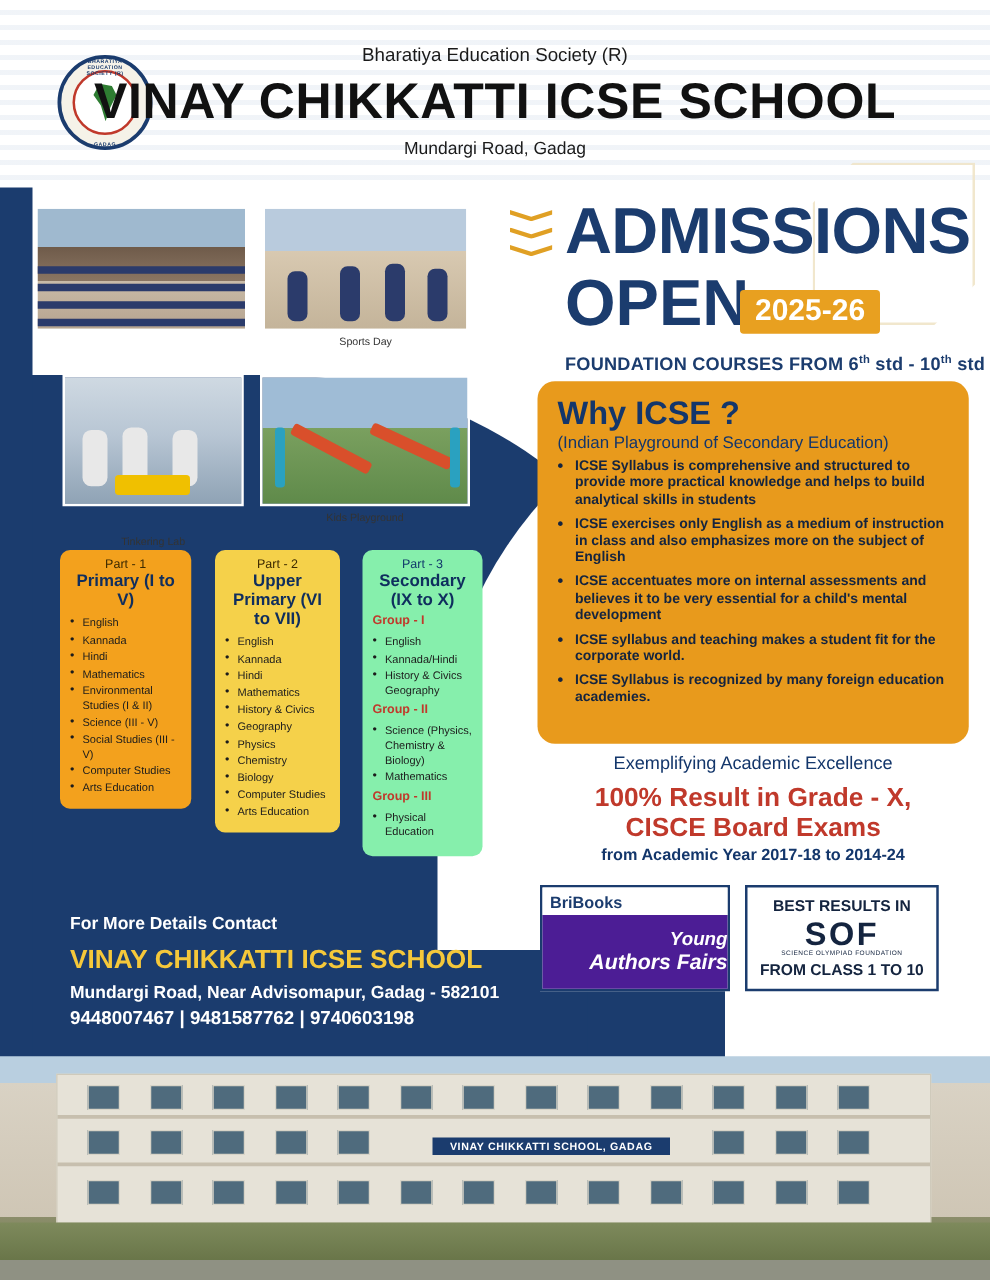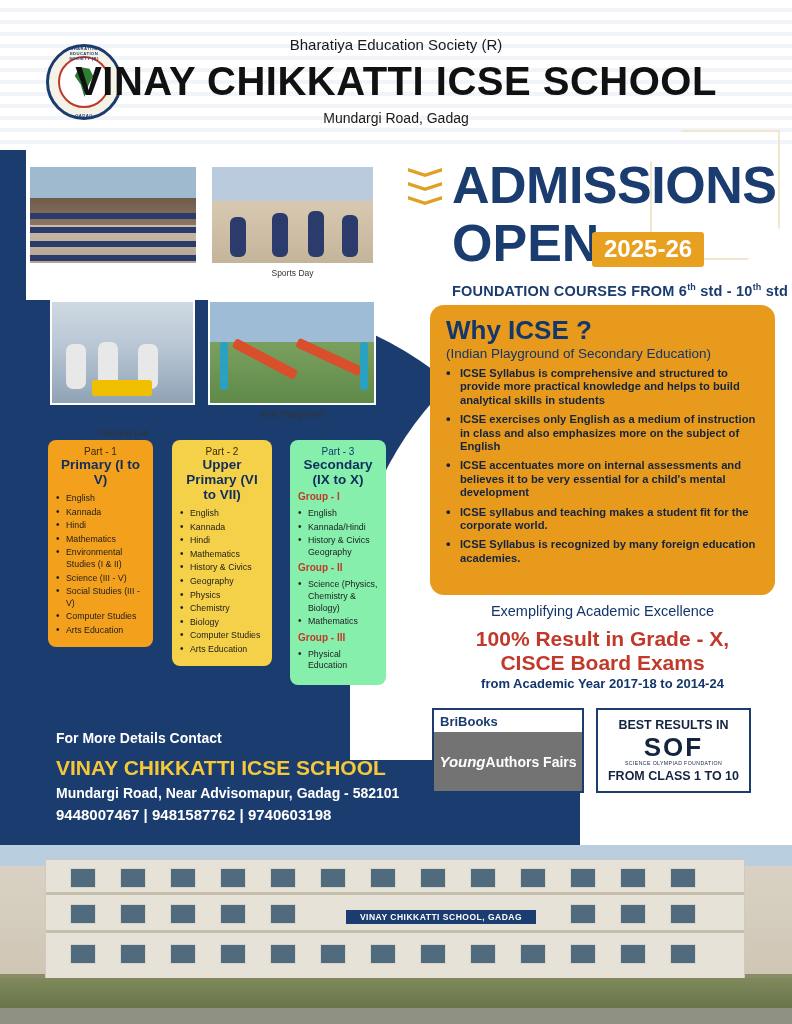--- a/index.html
+++ b/index.html
@@ -185,24 +185,24 @@
     position: absolute; left: 430px; top: 676px; width: 345px;
     text-align: center; font-size: 13px; font-weight: bold; color: #13366b;
   }
   
   .award1 {
     position: absolute; left: 432px; top: 708px; width: 152px; height: 85px;
     border: 2px solid #1b3c6e; background: #ffffff;
   }
   .a1-top { height: 22px; background:#fff; display:flex; align-items:center; padding-left:6px;
             font-size: 13px; font-weight: bold; color:#1b3c6e; }
-  .a1-bot { height: 59px; background:#737373; color:#ffffff; display:flex;
-            flex-direction:row; align-items:center; justify-content:center; }
+  .a1-bot { height: 59px; background:#4c1d95; color:#ffffff; display:flex;
+            flex-direction:column; align-items:flex-end; justify-content:center; }
   .a1-bot .l1 { font-size: 15px; font-style: italic; font-weight: bold; }
-  .a1-bot .l2 { font-size: 14px; font-weight: bold; }
+  .a1-bot .l2 { font-size: 17px; font-style: italic; font-weight: bold; }
   .award2 {
     position: absolute; left: 596px; top: 708px; width: 155px; height: 85px;
     border: 2px solid #1b3c6e; background:#ffffff;
     display:flex; flex-direction:column; align-items:center; justify-content:center;
   }
   .a2-t { font-size: 12.5px; font-weight: bold; color:#14243f; }
   .a2-m { font-size: 26px; font-weight: bold; color:#14243f; letter-spacing: 2px; }
   .a2-s { font-size: 5.2px; color:#14243f; letter-spacing:.4px; margin-top:-3px; }
   .a2-b { font-size: 12.5px; font-weight: bold; color:#14243f; margin-top: 3px; }
   

